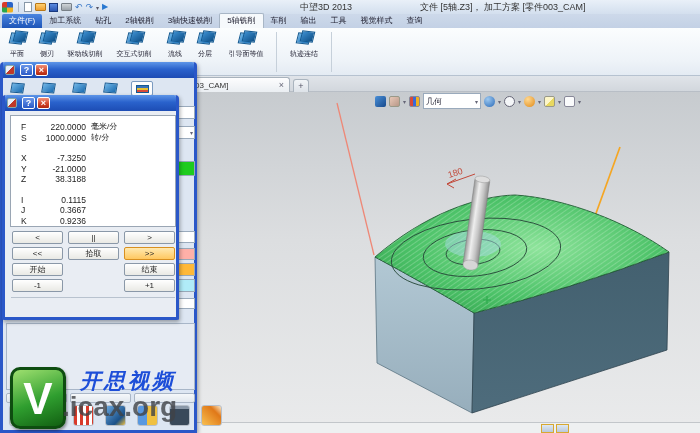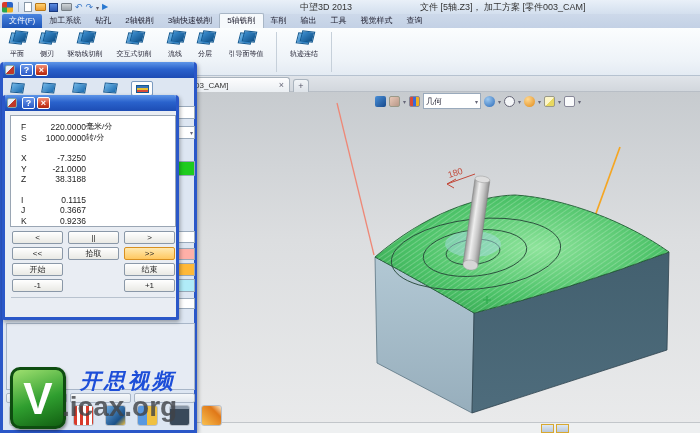--- a/index.html
+++ b/index.html
@@ -109,21 +109,21 @@
   .bico7{background:linear-gradient(45deg,#f8c050,#e07818 70%,#fbe8c8)}
 
   
   .sim-dialog{left:2px;top:95px;width:177px;height:225px;z-index:20;background:#e9edf3}
   .sim-readout{position:absolute;left:5px;top:20px;width:166px;height:112px;background:#fff;border:1px solid #9aa6b4;
      font-family:"DejaVu Sans Mono",monospace;font-size:8.5px;color:#222;padding:6px 0 0 10px}
   .ro-row{display:flex;line-height:10.5px}
   .ro-row.sp{margin-top:10px}
   .ro-label{width:10px}
   .ro-value{width:55px;text-align:right}
-  .ro-unit{font-family:"Liberation Sans",sans-serif;font-size:8px}
+  .ro-unit{margin-left:5px;font-family:"Liberation Sans",sans-serif;font-size:8px}
   .sim-grid{position:absolute;left:7px;top:136px;display:grid;grid-template-columns:51px 51px 51px;grid-auto-rows:13px;gap:3px 5px}
   .sbtn{background:linear-gradient(180deg,#fff,#e9e9e4);border:1px solid #8a98a8;border-radius:2px;
      font-size:8px;color:#222;text-align:center;line-height:11px;cursor:pointer}
   .sbtn.hl{background:linear-gradient(180deg,#ffe9b0,#ffc860);border-color:#d89020}
   .sim-sep{position:absolute;left:6px;top:202px;width:164px;height:1px;background:#b8c2ce}
   .sim-options{position:absolute;left:7px;top:206px;width:162px;height:13px}
 
   
   .watermark{position:absolute;left:8px;top:355px;z-index:30;pointer-events:none}
   .wm-logo{position:absolute;left:2px;top:12px;width:56px;height:62px;border-radius:10px;

